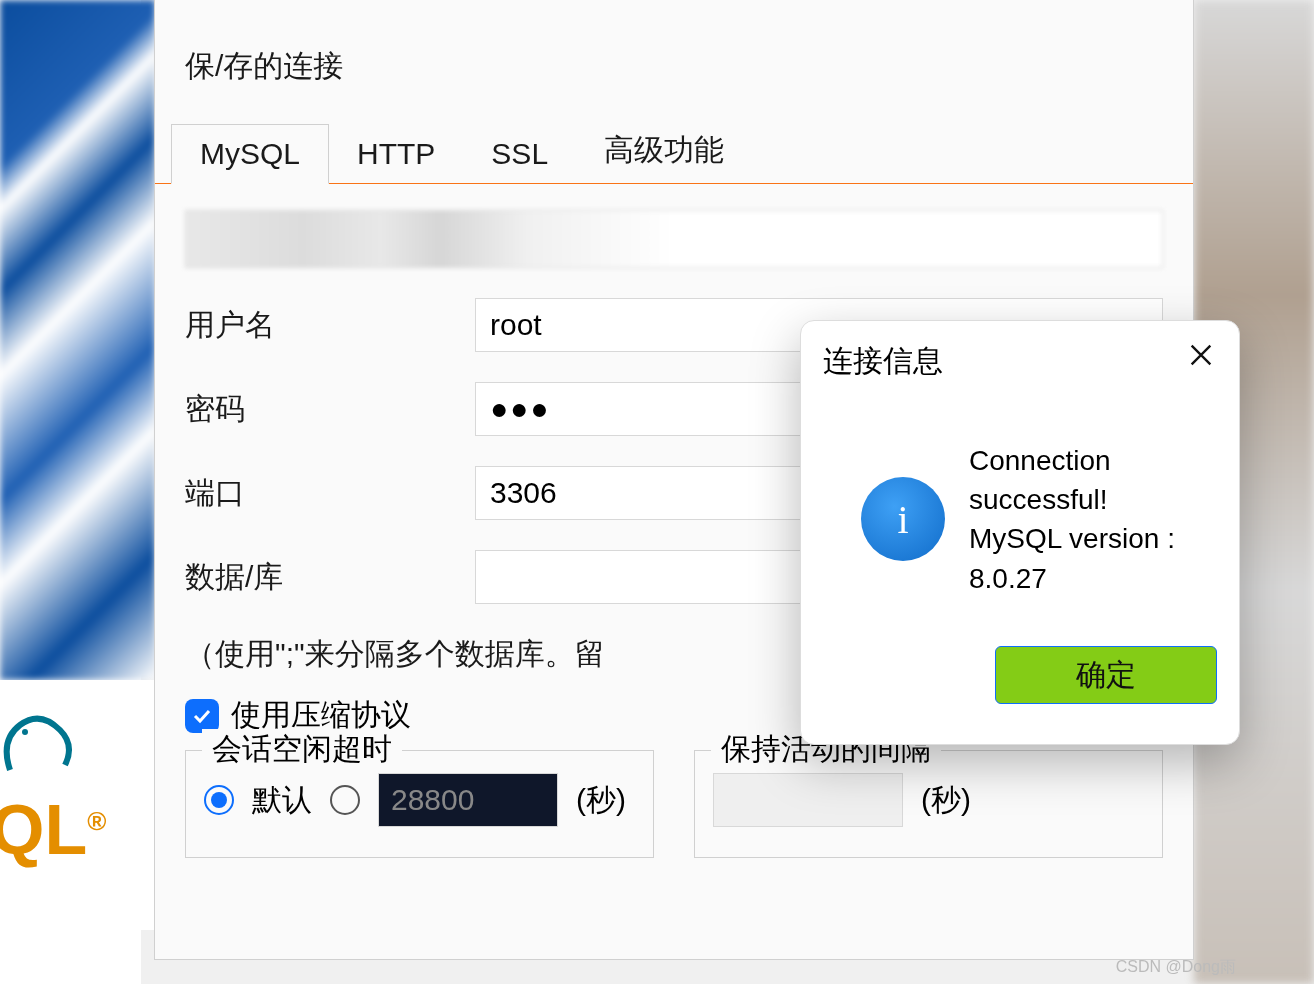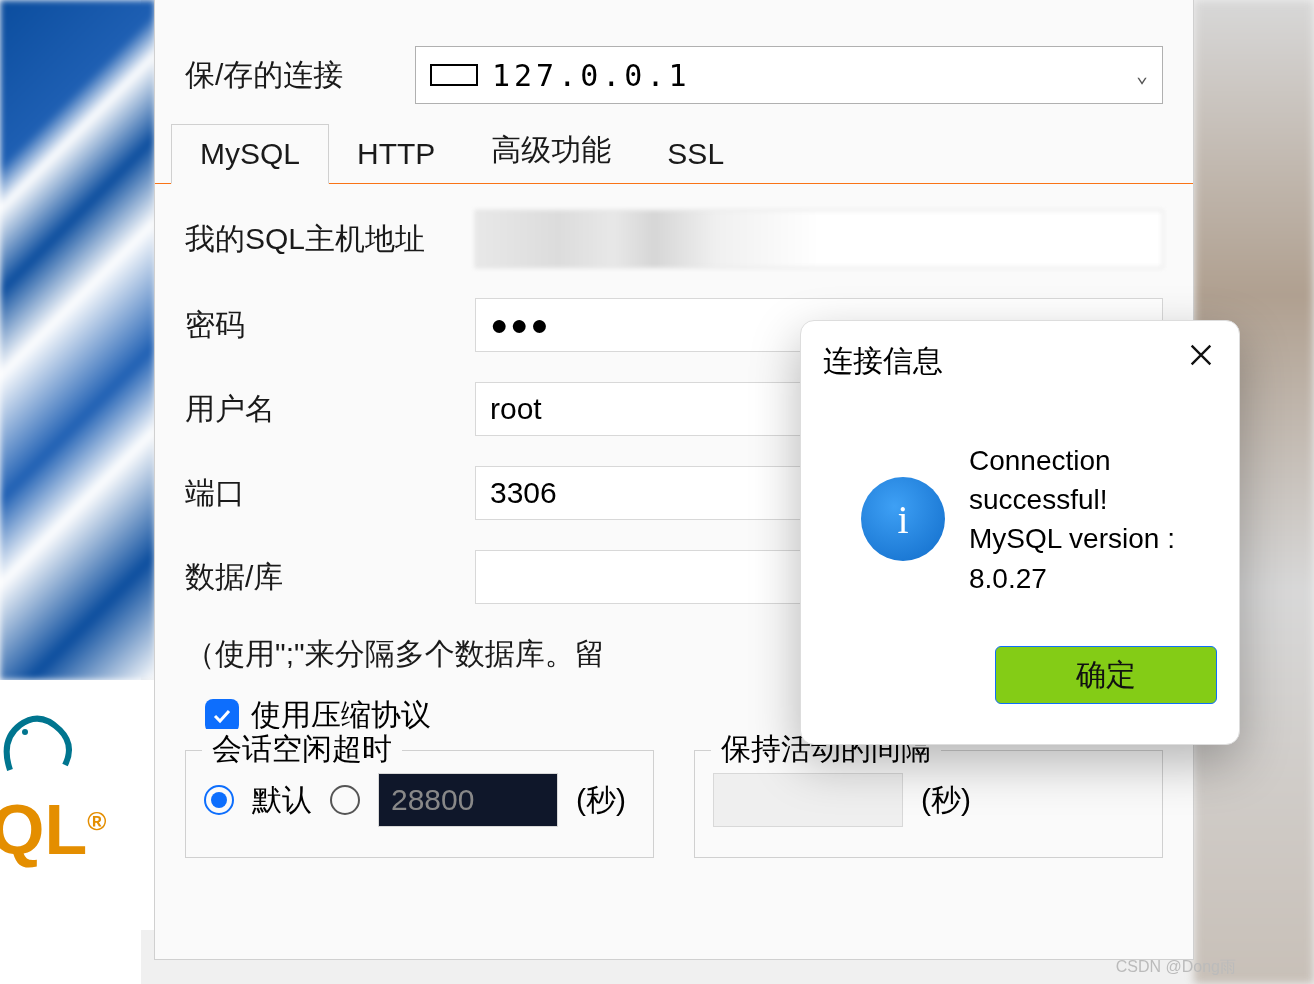--- a/index.html
+++ b/index.html
@@ -153,21 +153,20 @@
       color: #1a1a1a;
       margin-top: 4px;
       margin-bottom: 20px;
     }
     .checkbox-row {
       display: flex;
       align-items: center;
       gap: 12px;
       font-size: 30px;
       margin-bottom: 14px;
-      margin-left: 20px;
     }
     .chk {
       width: 34px; height: 34px;
       border-radius: 8px;
       background: #0d6efd;
       display: flex;
       align-items: center;
       justify-content: center;
       cursor: pointer;
     }
@@ -311,50 +310,44 @@
     <div class="mysql-logo-text">QL<span style="font-size:26px;vertical-align:super">®</span></div>
   </div>
 </div>
 
 <div class="bg-right"></div>
 
 <div class="app-panel">
 
   <div class="saved-conn-row">
     <div class="label saved-conn-label">保/存的连接</div>
-    <div class="combo">
-      <div class="swatch"></div>
-      <span>127.0.0.1</span>
-      <span class="chev">⌄</span>
-    </div>
   </div>
 
   <div class="tabs">
     <div class="tab active">MySQL</div>
     <div class="tab">HTTP</div>
+    <div class="tab">SSL</div>
     <div class="tab">高级功能</div>
-    <div class="tab">SSL</div>
   </div>
 
   <div class="form-area">
     <div class="form-row">
-      <div class="form-label">我的SQL主机地址</div>
       <div class="blur-field">
           <div class="blur-inner"></div>
         </div>
+    </div>
+    <div class="form-row">
+      <div class="form-label">用户名</div>
+      <input class="text-input" value="root" style="">
     </div>
     <div class="form-row">
       <div class="form-label">密码</div>
       <div class="text-input" style="display:flex;align-items:center;letter-spacing:2px">
           <span>●●●</span>
         </div>
-    </div>
-    <div class="form-row">
-      <div class="form-label">用户名</div>
-      <input class="text-input" value="root" style="">
     </div>
     <div class="form-row">
       <div class="form-label">端口</div>
       <input class="text-input" value="3306" style="">
     </div>
     <div class="form-row">
       <div class="form-label">数据/库</div>
       <input class="text-input" value="" style="">
     </div>
 

